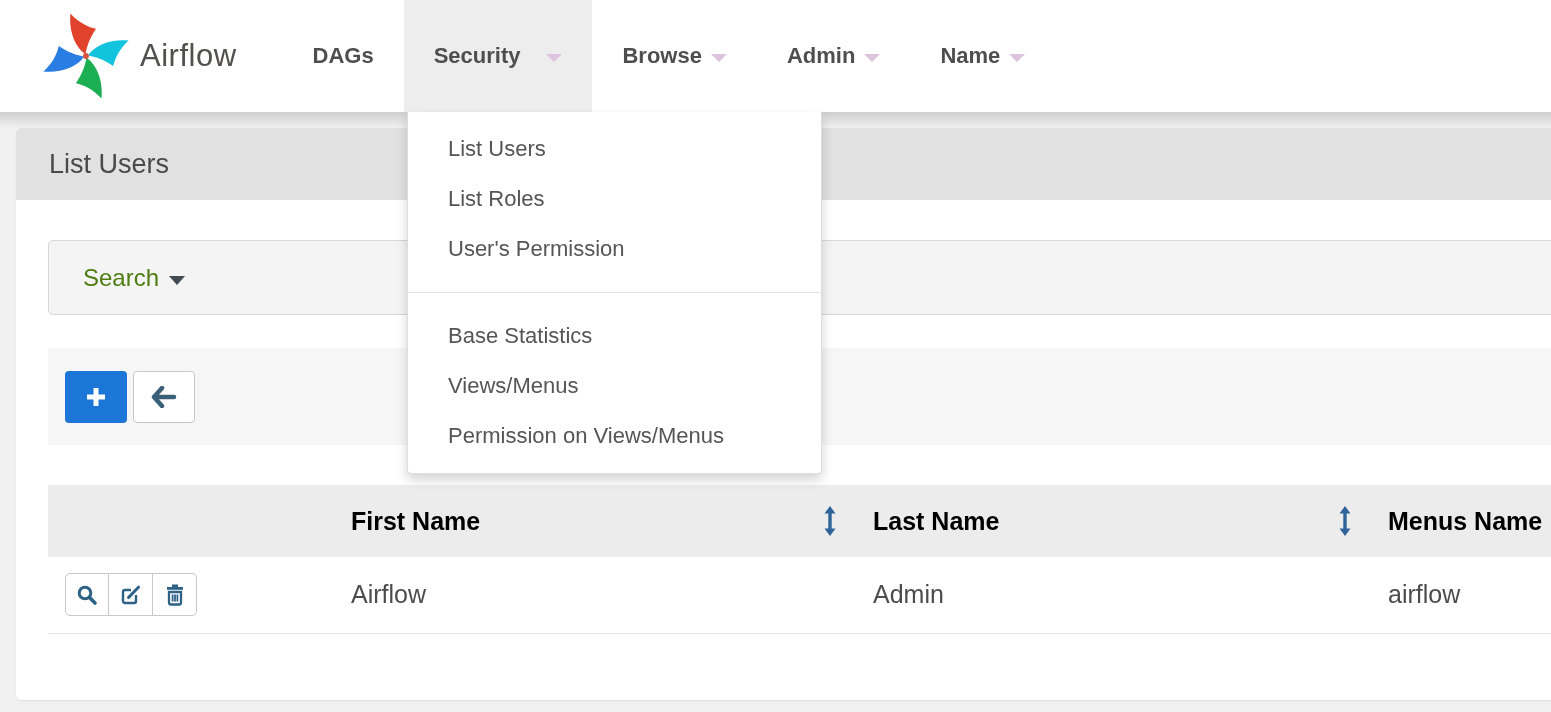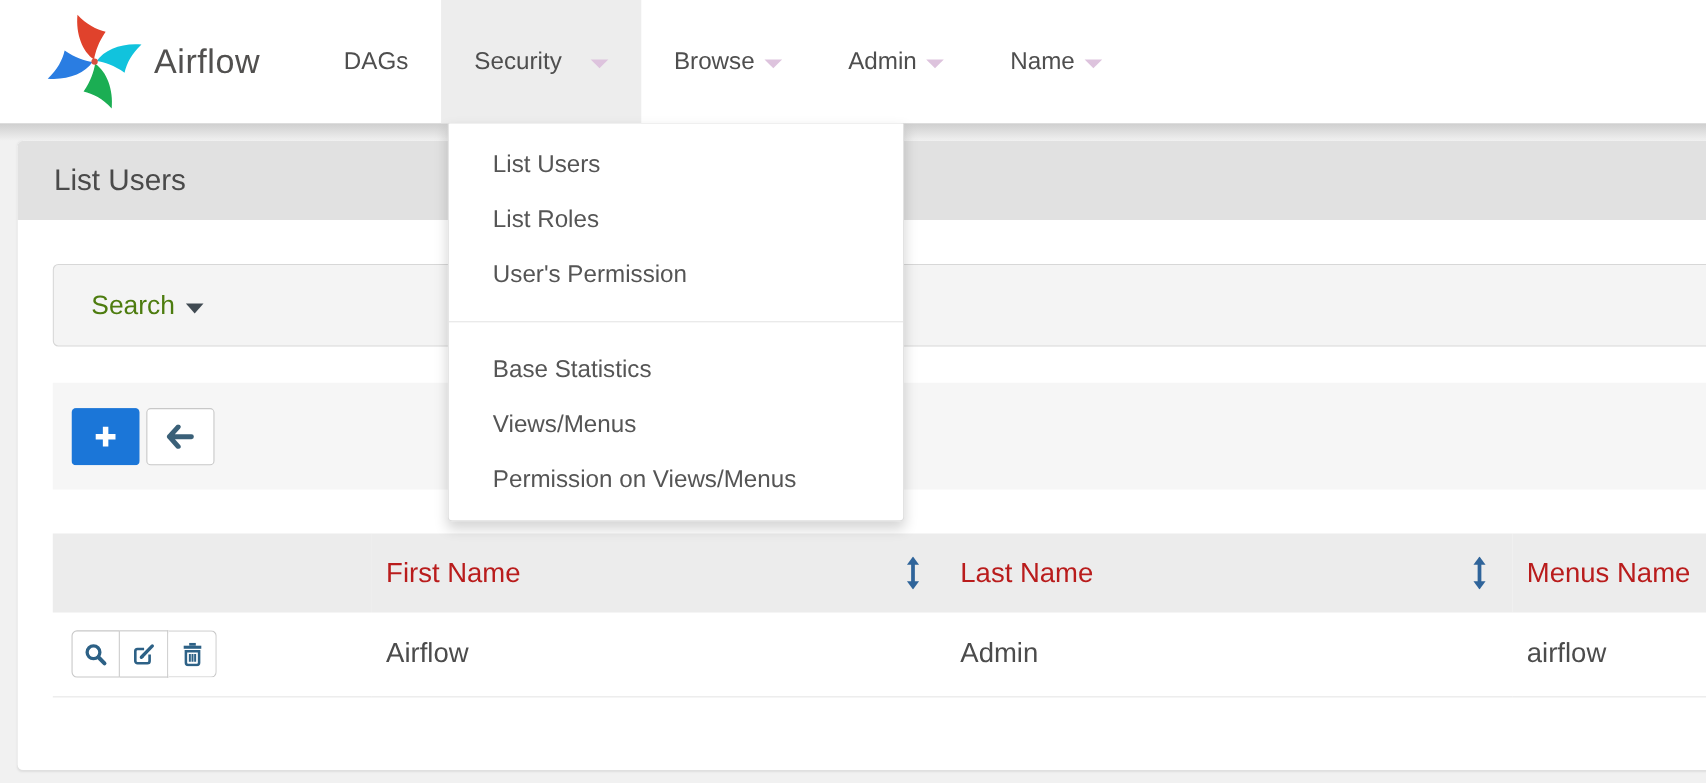--- a/index.html
+++ b/index.html
@@ -36,21 +36,21 @@
     display: flex;
     align-items: stretch;
     margin-left: 46px;
     list-style: none;
   }
   .nav-item {
     display: flex;
     align-items: center;
     padding: 0 30px;
     font-size: 22px;
-    font-weight: normal;
+    font-weight: bold;
     color: #4e4e4e;
     cursor: pointer;
     white-space: nowrap;
   }
   .nav-item.active { background: #ededed; gap: 17px; }
   .caret-pink {
     display: inline-block;
     width: 0; height: 0;
     border-left: 8px solid transparent;
     border-right: 8px solid transparent;
@@ -163,22 +163,22 @@
 
   
   table.list-table {
     border-collapse: collapse;
     table-layout: fixed;
     width: 1536px;
   }
   .list-table thead tr { background: #ececec; height: 72px; }
   .list-table th {
     font-size: 25px;
-    font-weight: normal;
-    color: #b91c1c;
+    font-weight: bold;
+    color: #000000;
     text-align: left;
     padding-left: 13px;
     cursor: pointer;
     white-space: nowrap;
   }
   .th-inner { display: flex; align-items: center; justify-content: space-between; }
   .sort-icon { margin-right: 22px; flex: 0 0 auto; display: inline-flex; }
   .list-table tbody tr { background: #ffffff; height: 76px; border-bottom: 1px solid #e5e5e5; }
   .list-table td {
     font-size: 25px;

